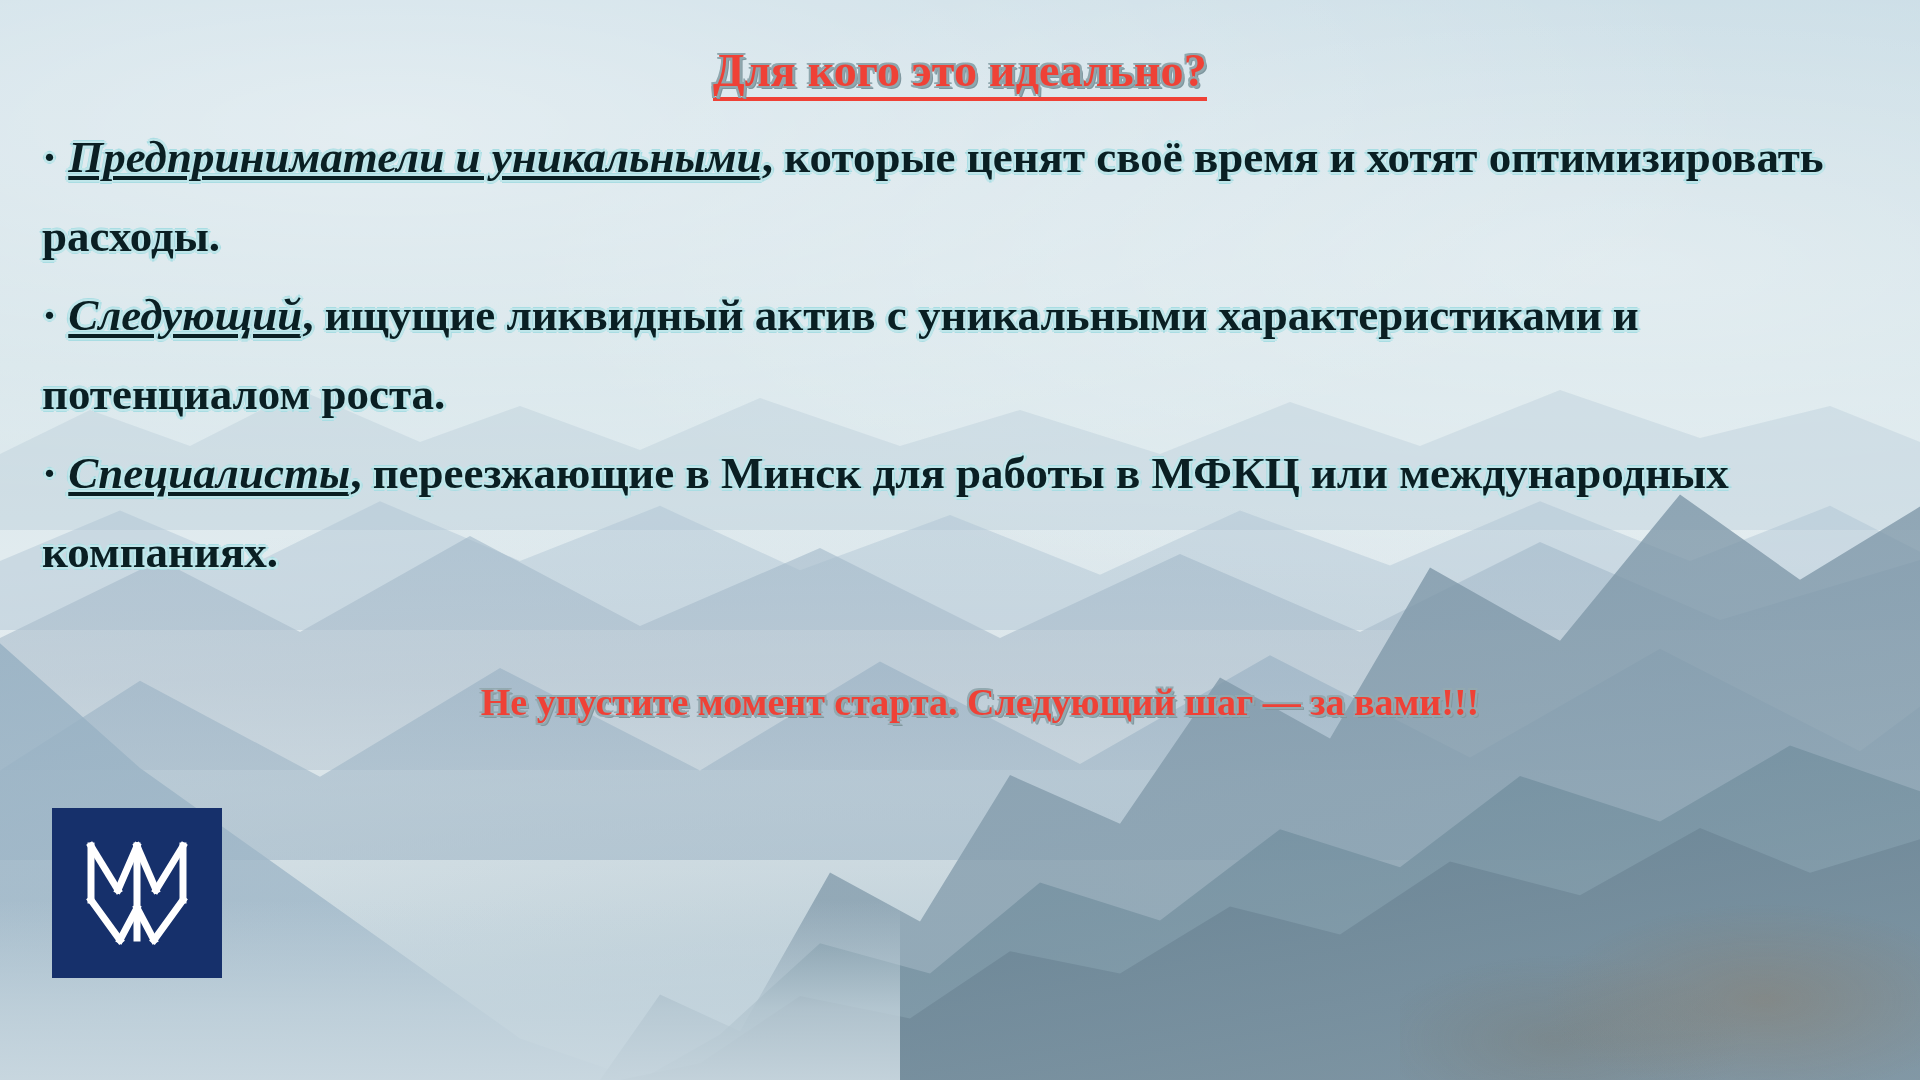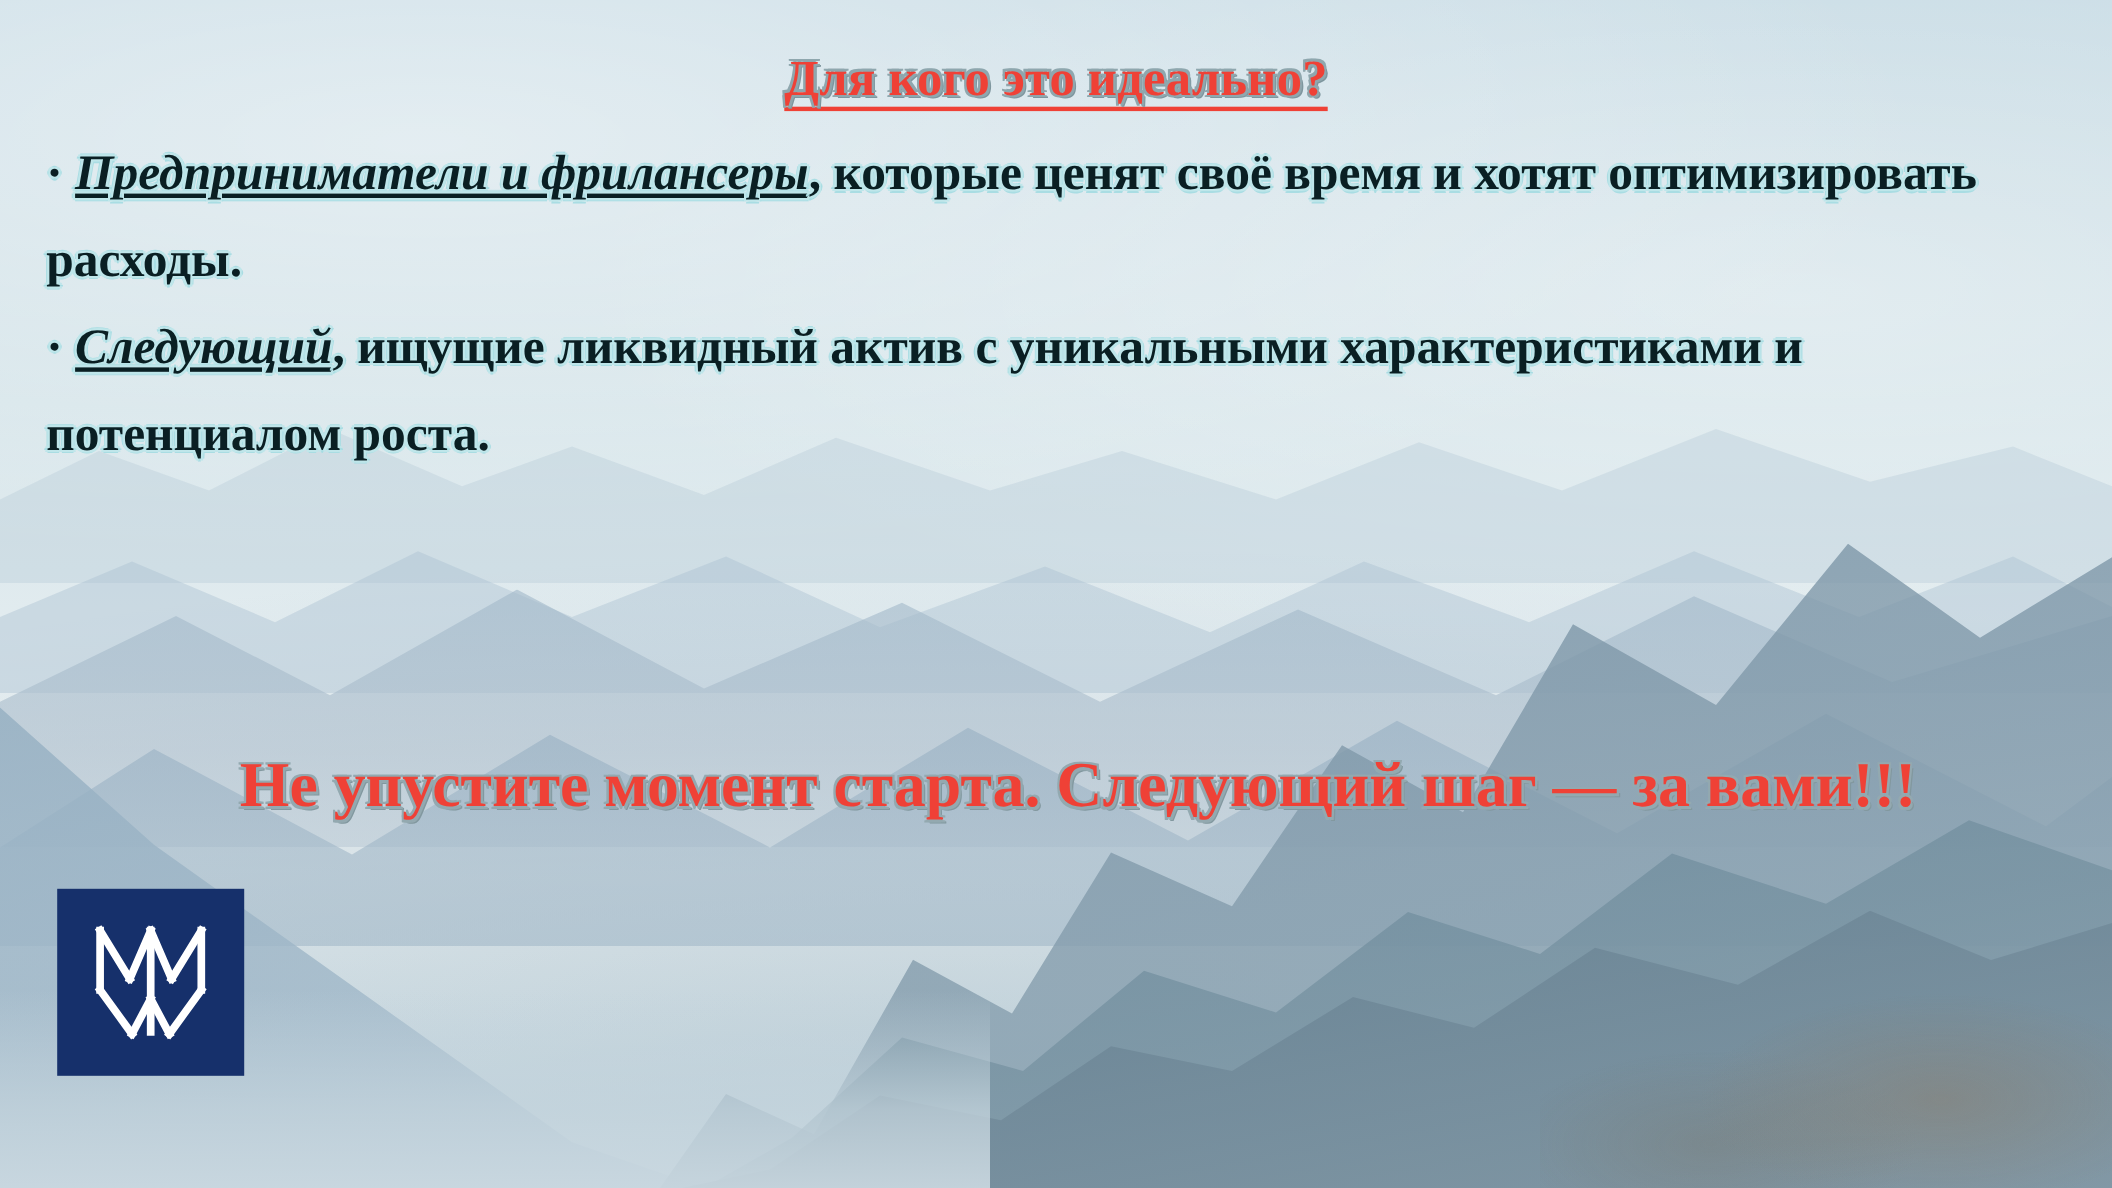--- a/index.html
+++ b/index.html
@@ -153,21 +153,21 @@
     text-underline-offset:4px;
   }
   .bullet{font-style:normal;}
 
   
   .closing{
     position:absolute;left:0;right:0;top:680px;
     text-align:center;
     font-family:"Liberation Serif", serif;
     font-weight:700;
-    font-size:58px;
+    font-size:38px;
     color:#ef4136;
     padding-left:40px;
     text-shadow:
       -2px -2px 0 #93a9b0,
        2px -2px 0 #93a9b0,
       -2px  2px 0 #93a9b0,
        2px  2px 0 #93a9b0,
        3px  3px 0 #82989f;
   }
 
@@ -201,28 +201,32 @@
   <div class="content">
 
     <div class="title">
       <span>Для кого это идеально?</span>
     </div>
 
     <div class="body-block">
 
       <p>
         <span class="bullet">·</span>
-        <span class="em">Предприниматели и фрилансеры</span><span>, которые ценят своё время и хотят оптимизировать расходы.</span>
+        <span class="em">Предприниматели и уникальными</span><span>, которые ценят своё время и хотят оптимизировать расходы.</span>
       </p>
 
       <p>
         <span class="bullet">·</span>
         <span class="em">Следующий</span><span>, ищущие ликвидный актив с уникальными характеристиками и потенциалом роста.</span>
       </p>
 
+      <p>
+        <span class="bullet">·</span>
+        <span class="em">Специалисты</span><span>, переезжающие в Минск для работы в МФКЦ или международных компаниях.</span>
+      </p>
 
     </div>
 
     <div class="closing">
       <span>Не упустите момент старта. Следующий шаг — за вами!!!</span>
     </div>
 
     <div class="logo">
       <svg width="120" height="110" viewBox="0 0 120 110">
 

